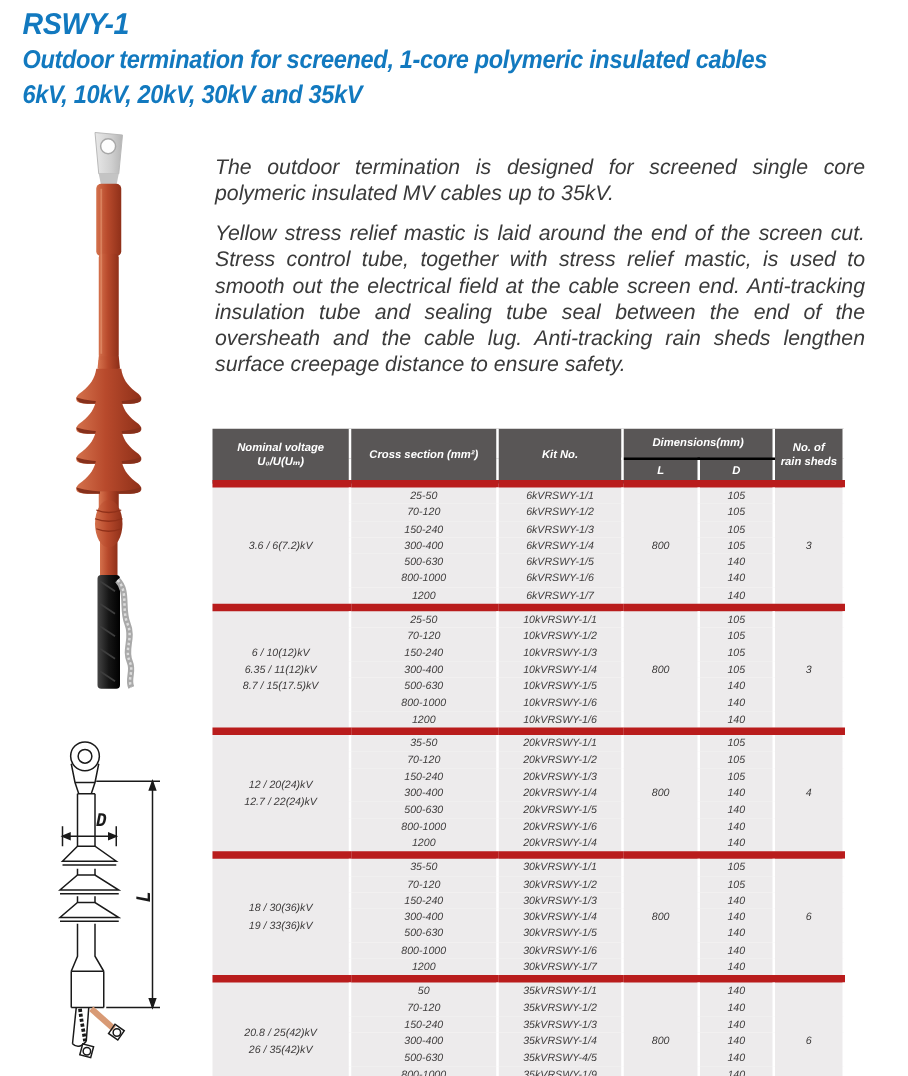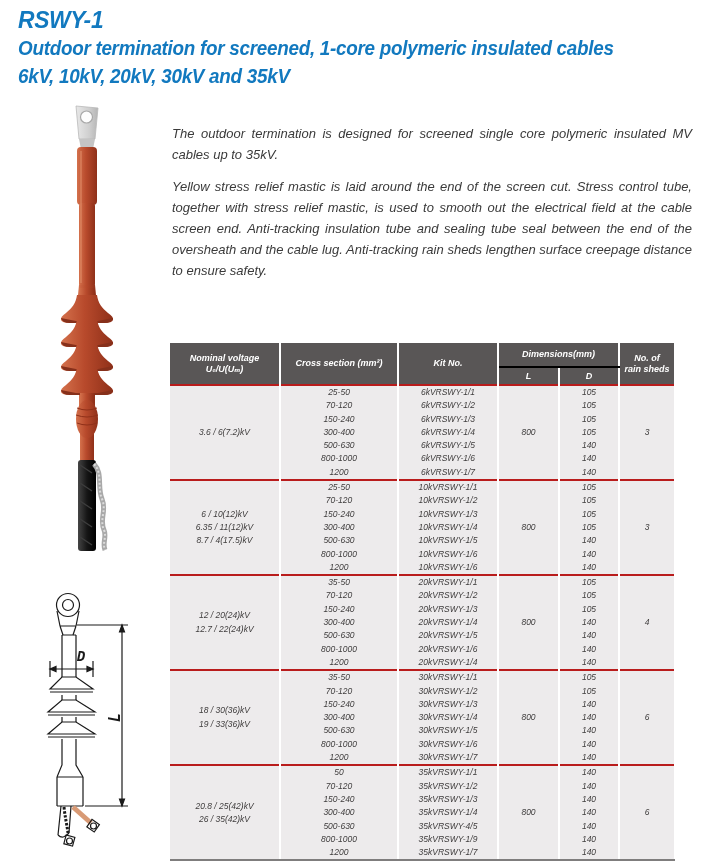--- a/index.html
+++ b/index.html
@@ -9,38 +9,38 @@
     font-style:italic;
   }
   
   .title-block{position:absolute;left:18px;top:6px;color:var(--accent);}
   .title-model{font-size:24px;font-weight:bold;white-space:nowrap;
     transform:scaleX(0.95);transform-origin:left top;line-height:28px;letter-spacing:-0.3px;}
   .title-line{font-size:20.5px;font-weight:bold;white-space:nowrap;
     transform:scaleX(0.92);transform-origin:left top;line-height:27.5px;letter-spacing:-0.3px;}
   
   .desc{position:absolute;left:172px;top:123px;width:520px;
-    font-size:13px;line-height:21px;color:#3a3a3a;text-align:justify;}
+    font-size:17px;line-height:21px;color:#3a3a3a;text-align:justify;}
   .desc p{margin:0 0 11px 0;}
   
   .photo-fig{position:absolute;left:28px;top:103px;width:120px;height:450px;}
   .drawing-fig{position:absolute;left:5px;top:585px;width:150px;height:276px;}
   
   .table-wrap{position:absolute;left:170px;top:343px;width:505px;}
   table.spec{border-collapse:collapse;width:505px;table-layout:fixed;}
   table.spec th,table.spec td{
     border-right:2px solid #fff;text-align:center;vertical-align:middle;padding:0;}
   table.spec thead th{
     background:var(--hdr);color:#fff;font-weight:bold;font-size:9px;line-height:10.5px;}
   table.spec thead tr.h1 th{height:23px;}
   table.spec thead tr.h2 th{height:16px;}
   table.spec th.dims{border-bottom:2px solid #000000;}
   table.spec td{
     background:var(--row);color:#3f3d3d;font-size:8.5px;line-height:13.3px;height:13.3px;}
-  table.spec tbody tr:first-child td{border-top:2px solid #b91c1c;}
+  table.spec tbody tr:first-child td{border-top:6px solid #b91c1c;}
   td.col-voltage{white-space:pre-line;line-height:13.3px;}
   .bottom-bar{width:505px;height:5px;background:var(--bar);}
 </style>
 </head>
 <body>
 
 <div class="page">
 
   <div class="title-block">
     <div class="title-model">RSWY-1</div>
@@ -229,21 +229,21 @@
           <tr>
             <td>1200</td>
             <td>6kVRSWY-1/7</td>
             <td>140</td>
           </tr>
         </tbody>
         <tbody>
           <tr>
             <td rowspan="7" class="col-voltage">6 / 10(12)kV
 6.35 / 11(12)kV
-8.7 / 4(17.5)kV</td>
+8.7 / 15(17.5)kV</td>
             <td>25-50</td>
             <td>10kVRSWY-1/1</td>
             <td rowspan="7">800</td>
             <td>105</td>
             <td rowspan="7" class="col-sheds">3</td>
           </tr>
           <tr>
             <td>70-120</td>
             <td>10kVRSWY-1/2</td>
             <td>105</td>

